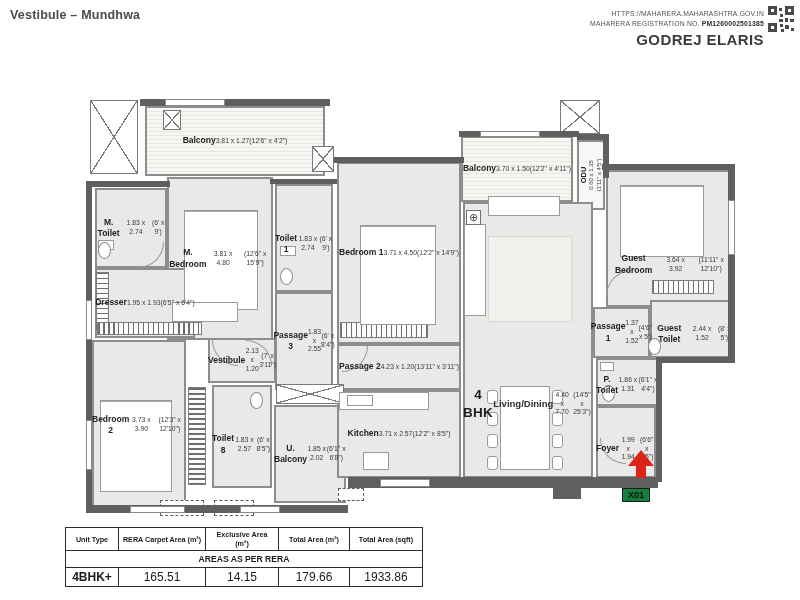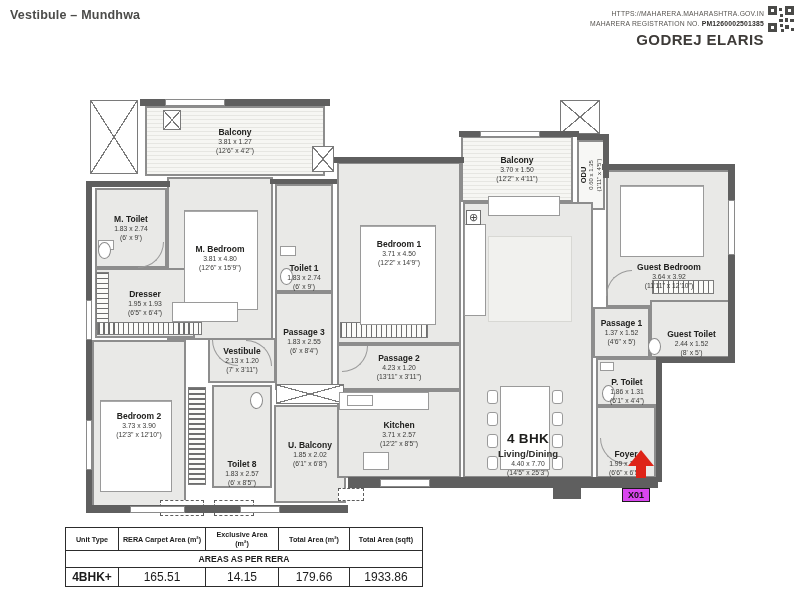--- a/index.html
+++ b/index.html
@@ -24,38 +24,38 @@
   .xbox { background:#ffffff; border:1px solid #7a7a7a; z-index:3;
     background-image:
       linear-gradient(to bottom right, transparent calc(50% - .6px), #7a7a7a calc(50% - .6px), #7a7a7a calc(50% + .6px), transparent calc(50% + .6px)),
       linear-gradient(to top right,    transparent calc(50% - .6px), #7a7a7a calc(50% - .6px), #7a7a7a calc(50% + .6px), transparent calc(50% + .6px)); }
   .furn { background:#ffffff; border:1px solid #9a9a9a; z-index:3; }
   .bed  { box-shadow: inset 0 16px 0 -15px #a8a8a8; }
   .rugf { background:#f1f1ee; border:1px solid #d8d8d4; z-index:2; }
   .wc { background:#ffffff; border:1px solid #8a8a8a; border-radius:50%; z-index:4; }
   .door { border:solid #9a9a9a; border-width:0 0 1px 1px; border-radius:0 0 0 100%; z-index:4; }
   .dash { border:1px dashed #5c5c5c; background:#ffffff; z-index:3; }
-  .label { display:flex; flex-direction:column; align-items:center; text-align:center;
+  .label { display:flex; flex-direction:row; align-items:center; text-align:center;
            justify-content:center; color:#2d2d2b; z-index:5; line-height:1.3; pointer-events:none; }
   .label.top { justify-content:flex-end; }
   .rname { font-size:8.5px; font-weight:bold; color:#222220; }
   .rdim  { font-size:6.8px; color:#3a3a38; }
   .unit-big { font-size:13.5px; font-weight:bold; letter-spacing:.3px; color:#1e1e1c; }
   .ld-name  { font-size:9.5px; font-weight:bold; }
   .vwrap { display:flex; flex-direction:column; align-items:center; justify-content:center;
            transform:rotate(-90deg); z-index:5; line-height:1.2; }
   .vwrap .rname { font-size:7.5px; }
   .vwrap .rdim { font-size:6px; }
   .colmark { z-index:4; background:#fff; border:1px solid #6f6f6f; font-size:11px; color:#4a4a4a;
              display:flex; align-items:center; justify-content:center; }
   
   .arrow-head { width:0; height:0; border-left:13px solid transparent; border-right:13px solid transparent;
                 border-bottom:16px solid #de2418; z-index:8; }
   .arrow-stem { background:#de2418; z-index:8; }
-  .x01 { border:1.5px solid #1c1c1c; background:#d946ef; font-size:9px; font-weight:bold; color:#111;
+  .x01 { border:1.5px solid #1c1c1c; background:#15803d; font-size:9px; font-weight:bold; color:#111;
          padding:1px 5px; z-index:8; }
   
   .areas { left:65px; top:527px; z-index:9; }
   .areas table { border-collapse:collapse; background:#fff; }
   .areas td, .areas th { border:1px solid #2c2c2c; text-align:center; vertical-align:middle;
         font-size:12px; color:#1c1c1c; padding:2px 3px; }
   .areas .ttl { font-size:8.6px; font-weight:bold; padding:3px; }
   .areas th { font-weight:bold; font-size:7.2px; }
   .areas .unit { font-weight:bold; }
   
@@ -132,21 +132,21 @@
       <span class="rdim">3.70 x 1.50</span>
       <span class="rdim">(12'2" x 4'11")</span>
     </div>
     <div class="abs whiteroom" style="left: 577px; top: 140px; width: 28px; height: 70px;"></div>
     <div class="abs vwrap" style="left: 556px; top: 161px; width: 70px; height: 28px;">
       <span class="rname">ODU</span>
       <span class="rdim">0.60 x 1.35</span>
       <span class="rdim">(1'11" x 4'5")</span>
     </div>
     <div class="abs room" style="left: 606px; top: 170px; width: 126px; height: 137px;"></div>
-    <div class="abs label top" style="left: 606px; top: 154px; width: 126px; height: 137px; padding-top: 40px;">
+    <div class="abs label top" style="left: 606px; top: 176px; width: 126px; height: 137px; padding-top: 40px;">
       <span class="rname">Guest Bedroom</span>
       <span class="rdim">3.64 x 3.92</span>
       <span class="rdim">(11'11" x 12'10")</span>
     </div>
     <div class="abs room" style="left: 275px; top: 292px; width: 58px; height: 98px;"></div>
     <div class="abs label" style="left: 275px; top: 292px; width: 58px; height: 98px;">
       <span class="rname">Passage 3</span>
       <span class="rdim">1.83 x 2.55</span>
       <span class="rdim">(6' x 8'4")</span>
     </div>

